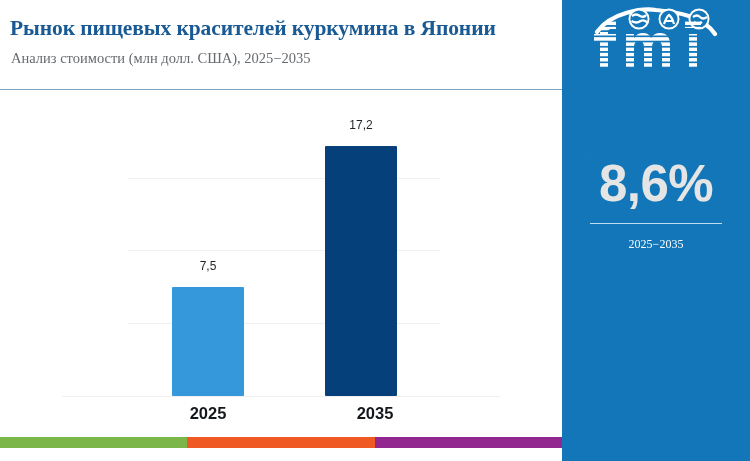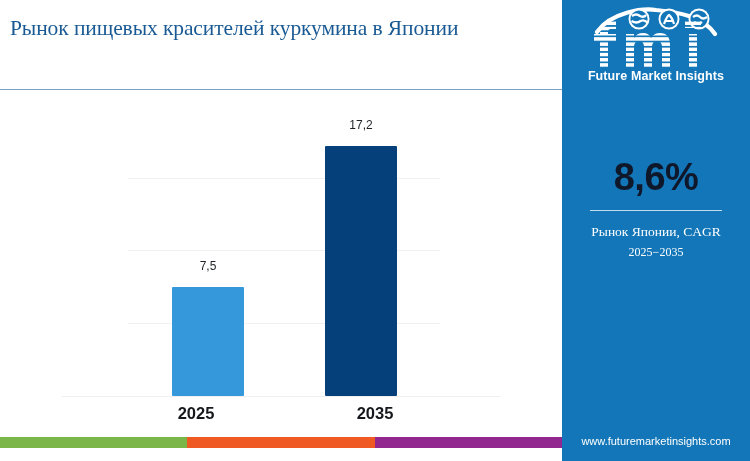--- a/index.html
+++ b/index.html
@@ -19,21 +19,21 @@
   
   .left-pane{
     position:absolute;left:0;top:0;
     width:562px;height:448px;
     background:#ffffff;
   }
   .page-title{
     position:absolute;left:10px;top:16px;
     width:545px;
     font-family:"Liberation Serif", serif;
-    font-weight:normal;
+    font-weight:bold;
     font-size:21.5px;
     letter-spacing:-0.1px;
     color:#1a5a94;
     white-space:nowrap;
   }
   .page-subtitle{
     position:absolute;left:11px;top:50px;
     width:545px;
     font-family:"Liberation Serif", serif;
     font-size:14.5px;
@@ -83,21 +83,21 @@
   .val-2025{left:172px;width:72px;top:165px;text-align:center;}
   .val-2035{left:325px;width:72px;top:22px;}
   .cat-label{
     position:absolute;top:312px;
     font-size:16.5px;
     font-weight:bold;
     color:#14181c;
     text-align:center;
     white-space:nowrap;
   }
-  .cat-2025{left:160px;width:72px;}
+  .cat-2025{left:172px;width:72px;}
   .cat-2035{left:339px;width:72px;}
 
   
   .right-pane{
     position:absolute;left:562px;top:0;
     width:188px;height:461px;
     background:#1276b8;
     overflow:hidden;
   }
   .right-pane::before{
@@ -135,23 +135,23 @@
     color:#ffffff;
     letter-spacing:0.1px;
   }
 
   
   .cagr-block{
     position:absolute;left:0;top:158px;width:188px;
     text-align:center;z-index:3;
   }
   .cagr-value{
-    font-size:38px;
-    font-weight:bold;
-    color:#0f172a;
+    font-size:51px;
+    font-weight:bold;
+    color:#e5e5e5;
     letter-spacing:-0.5px;
     line-height:1;
   }
   .cagr-rule{
     width:132px;height:1px;
     background:rgba(255,255,255,0.75);
     margin:14px auto 11px auto;
   }
   .cagr-caption{
     font-family:"Liberation Serif", serif;
@@ -184,20 +184,21 @@
 </style>
 </head>
 <body>
 
 <div class="infographic">
 
   <div class="left-pane">
 
     <div class="page-title">Рынок пищевых красителей куркумина в Японии</div>
 
+    <div class="page-subtitle">Анализ стоимости (млн долл. США), 2025−2035</div>
 
     <div class="header-rule"></div>
 
     <div class="chart">
 
       <div class="gridline" style="top:86px;"></div>
       <div class="gridline" style="top:158px;"></div>
       <div class="gridline" style="top:231px;"></div>
       <div class="baseline"></div>
 
@@ -250,26 +251,23 @@
         <g mask="url(#stripeMask)" fill="#ffffff">
 
           <path d="M19 24 q0 -9 9 -9 h7 v8 h-5 q-3 0 -3 3 v2 h8 v8 h-8 v26 h-8 v-26 h-6 v-8 h6 z"></path>
 
           <path d="M45 28 h8 v4 q3 -5 9 -5 q6 0 8 5 q3 -5 9 -5 q10 0 10 12 v23 h-8 v-21 q0 -6 -5 -6 q-5 0 -5 6 v21 h-8 v-21 q0 -6 -5 -6 q-5 0 -5 6 v21 h-8 z"></path>
 
           <path d="M108 28 h8 v34 h-8 z"></path>
           <path d="M104 15 h16 v7 h-16 z"></path>
         </g>
       </svg>
-      <div class="logo-wordmark">Future Market Insights</div>
     </div>
 
     <div class="cagr-block">
       <div class="cagr-value">8,6%</div>
       <div class="cagr-rule"></div>
-      <div class="cagr-caption">Рынок Японии, CAGR</div>
       <div class="cagr-period">2025−2035</div>
     </div>
 
-    <div class="site-url">www.futuremarketinsights.com</div>
   </div>
 
 </div>
 
 </body></html>

